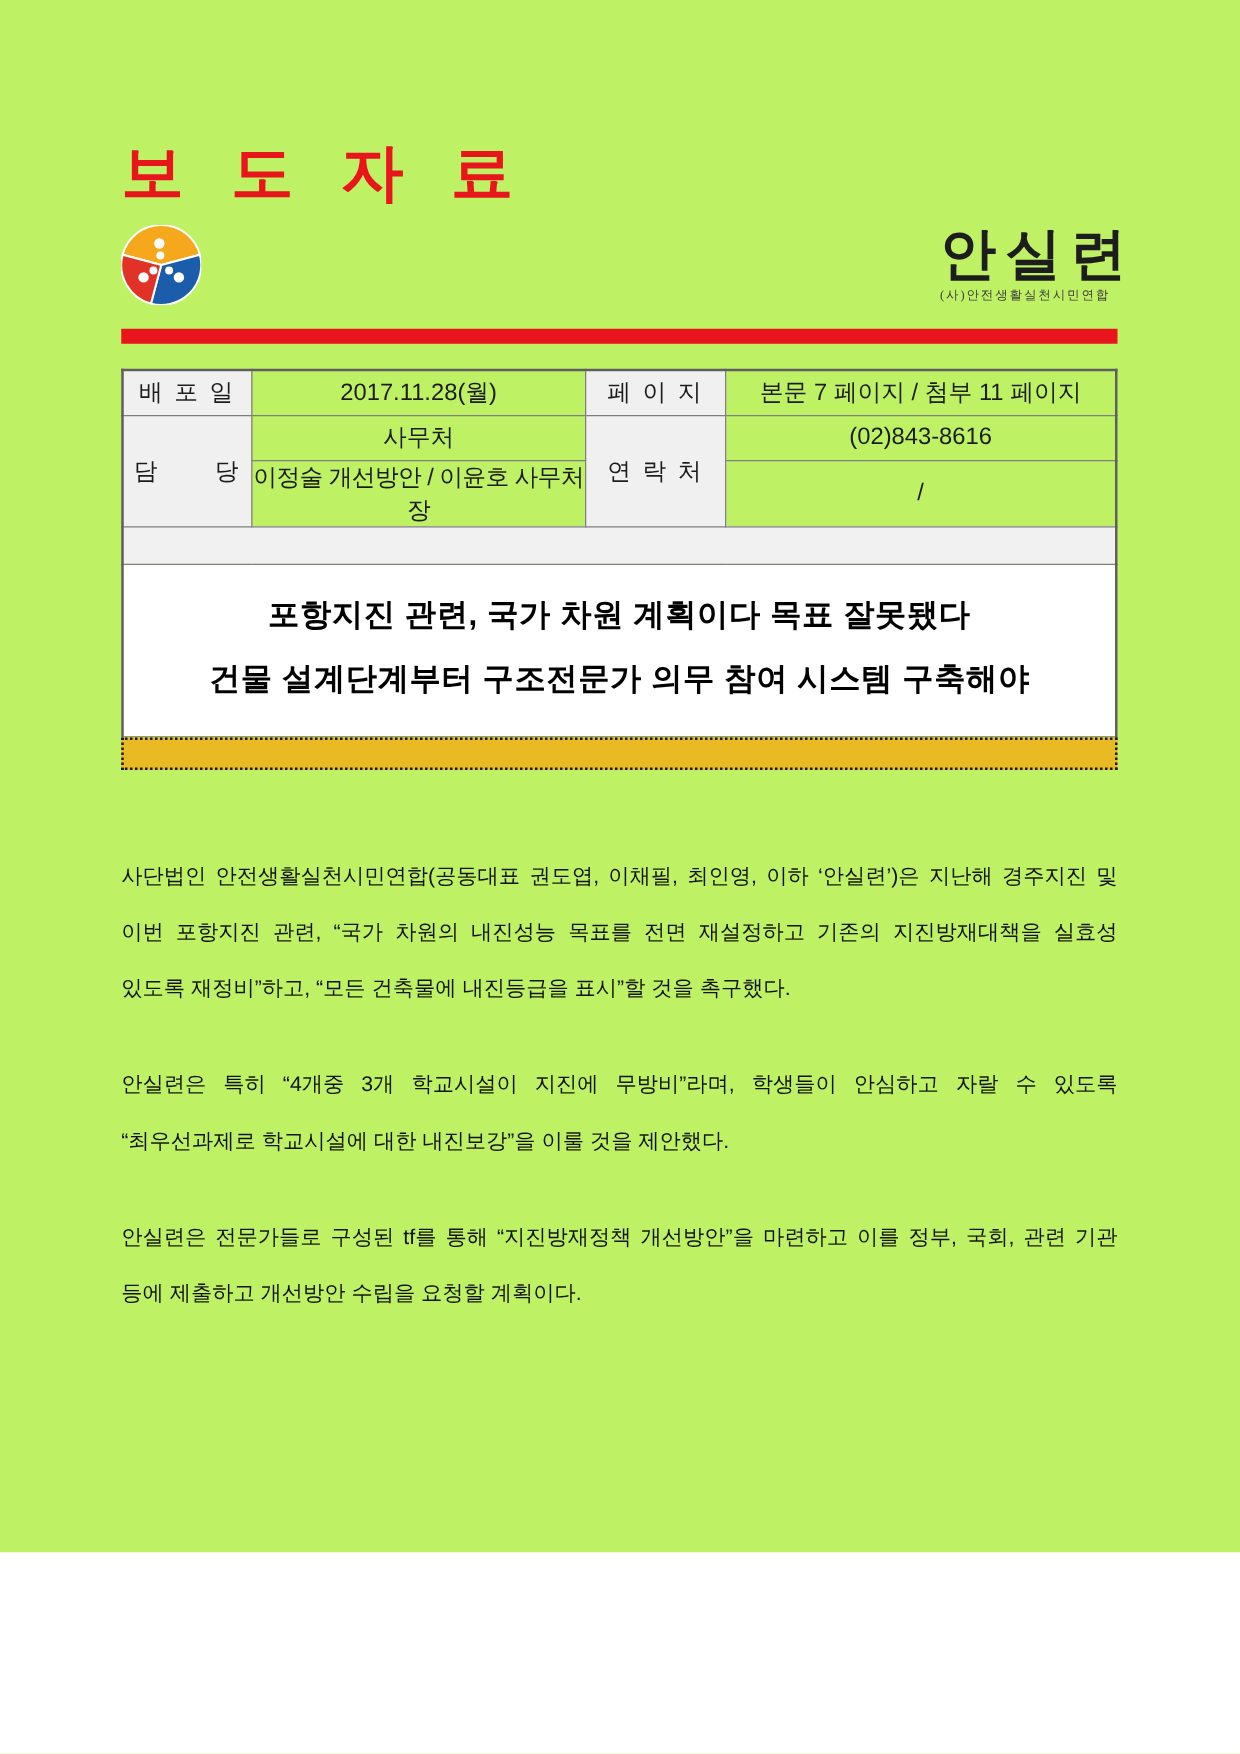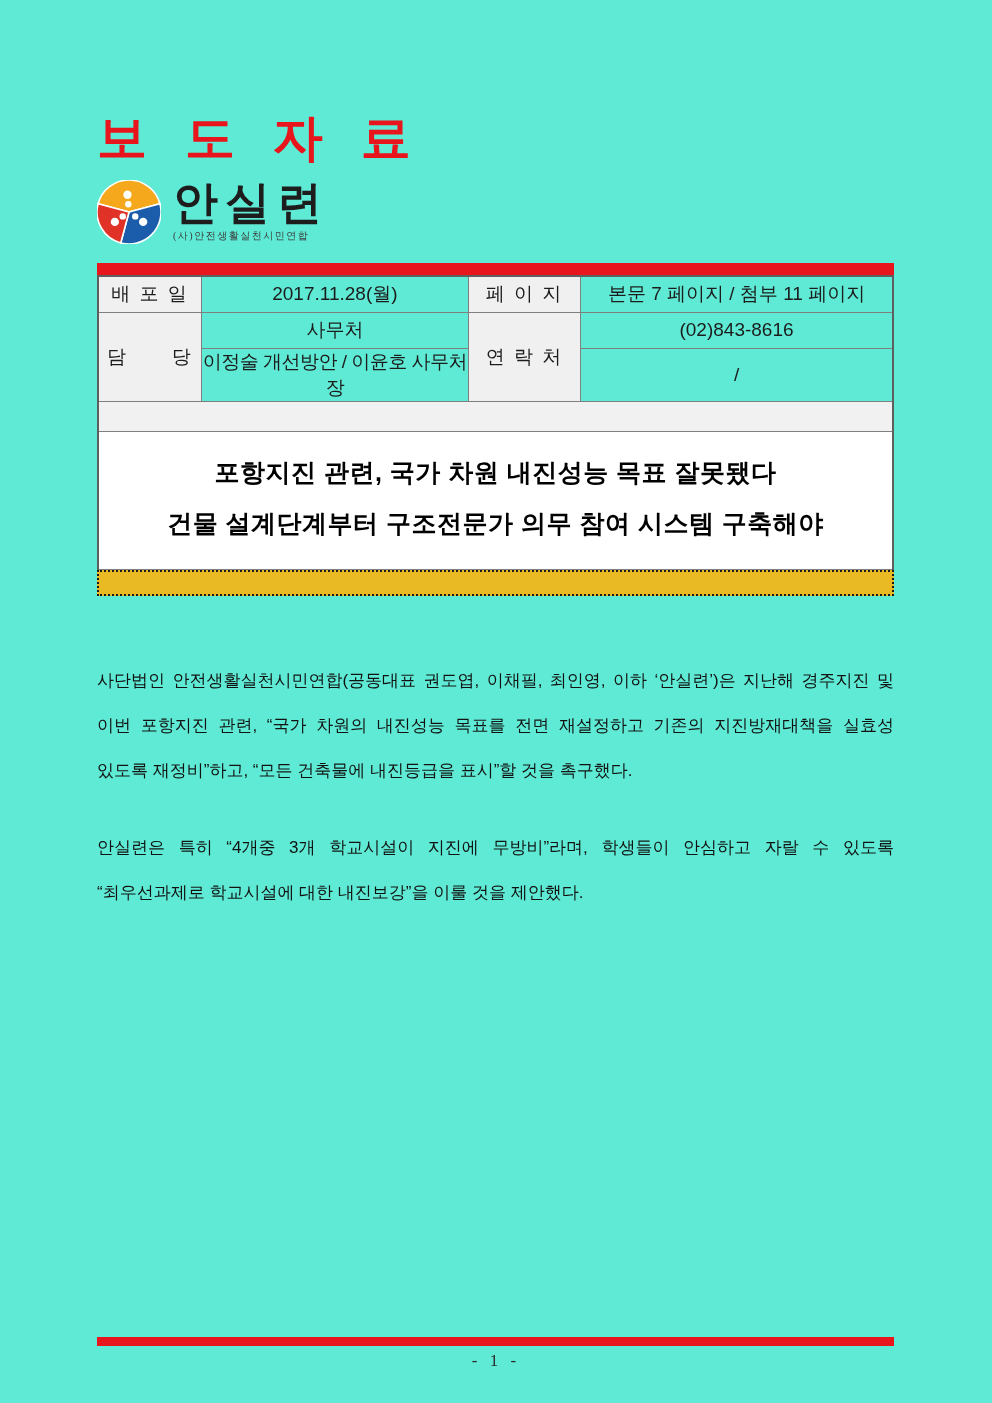--- a/index.html
+++ b/index.html
@@ -6,52 +6,52 @@
     --red:#e8151c;
     --yellow:#eaba24;
     --cell-gray:#f0f0f0;
     --border-gray:#7f7f7f;
     --outer-border:#5f5f5f;
     --ink:#111111;
   }
   *{margin:0;padding:0;box-sizing:border-box;}
   html,body{background:#ffffff;}
   .page{
-    width:992px;height:1403px;position:relative;background:#5eead4;
+    width:992px;height:1242px;position:relative;background:#bef264;
     font-family:"Liberation Sans","DejaVu Sans",sans-serif;color:var(--ink);
     overflow:hidden;
   }
   .content{padding:0 98px 0 97px;}
 
   
   .doc-type{
     padding-top:108px;
     font-size:50px;font-weight:bold;color:var(--red);
     letter-spacing:12px;line-height:1.2;
   }
   .logo-row{
-    display:flex;justify-content:flex-start;align-items:center;
+    display:flex;justify-content:space-between;align-items:center;
     gap:12px;margin-top:4px;margin-right:-14px;height:80px;
   }
   .logo-icon{width:64px;height:64px;flex:0 0 auto;}
   .logo-icon svg{width:64px;height:64px;display:block;}
   .logo-texts{text-align:left;}
   .logo-name{
     font-family:"Liberation Serif","DejaVu Serif",serif;
     font-size:45px;font-weight:bold;color:#1d1d1d;letter-spacing:7px;line-height:1.0;
   }
   .logo-sub{
     font-family:"Liberation Serif","DejaVu Serif",serif;
     font-size:10px;color:#3c3c3c;letter-spacing:1.5px;margin-top:3px;
   }
   .red-bar{height:12px;background:var(--red);margin-top:11px;}
 
   
   table.info{
-    width:100%;border-collapse:collapse;margin-top:0;
+    width:100%;border-collapse:collapse;margin-top:20px;
     border:2px solid var(--outer-border);border-bottom:none;
     table-layout:fixed;
     padding-left:21px;
   }
   table.info th,table.info td{
     border:1px solid var(--border-gray);
     text-align:center;vertical-align:middle;
     font-size:19px;font-weight:normal;color:#1c1c1c;
   }
   table.info th{background:var(--cell-gray);}
@@ -140,31 +140,32 @@
         </tr>
         <tr class="r3">
           <td class="staff">이정술 개선방안 / 이윤호 사무처장</td>
           <td>/</td>
         </tr>
         <tr class="spacer">
           <td colspan="4"></td>
         </tr>
         <tr>
           <td colspan="4" class="headline-cell">
-            <div class="headline-line">포항지진 관련, 국가 차원 내진성능 목표 잘못됐다</div>
+            <div class="headline-line">포항지진 관련, 국가 차원 계획이다 목표 잘못됐다</div>
             <div class="headline-line">건물 설계단계부터 구조전문가 의무 참여 시스템 구축해야</div>
           </td>
         </tr>
       </tbody>
     </table>
 
     <div class="yellow-bar"></div>
 
     <div class="body-text">
       <p>사단법인 안전생활실천시민연합(공동대표 권도엽, 이채필, 최인영, 이하 ‘안실련’)은 지난해 경주지진 및 이번 포항지진 관련, “국가 차원의 내진성능 목표를 전면 재설정하고 기존의 지진방재대책을 실효성 있도록 재정비”하고, “모든 건축물에 내진등급을 표시”할 것을 촉구했다.</p>
       <p>안실련은 특히 “4개중 3개 학교시설이 지진에 무방비”라며, 학생들이 안심하고 자랄 수 있도록 “최우선과제로 학교시설에 대한 내진보강”을 이룰 것을 제안했다.</p>
+      <p>안실련은 전문가들로 구성된 tf를 통해 “지진방재정책 개선방안”을 마련하고 이를 정부, 국회, 관련 기관 등에 제출하고 개선방안 수립을 요청할 계획이다.</p>
     </div>
 
   </div>
 
   <div class="footer-bar"></div>
   <div class="page-num">- 1 -</div>
 </div>
 
 </body></html>

